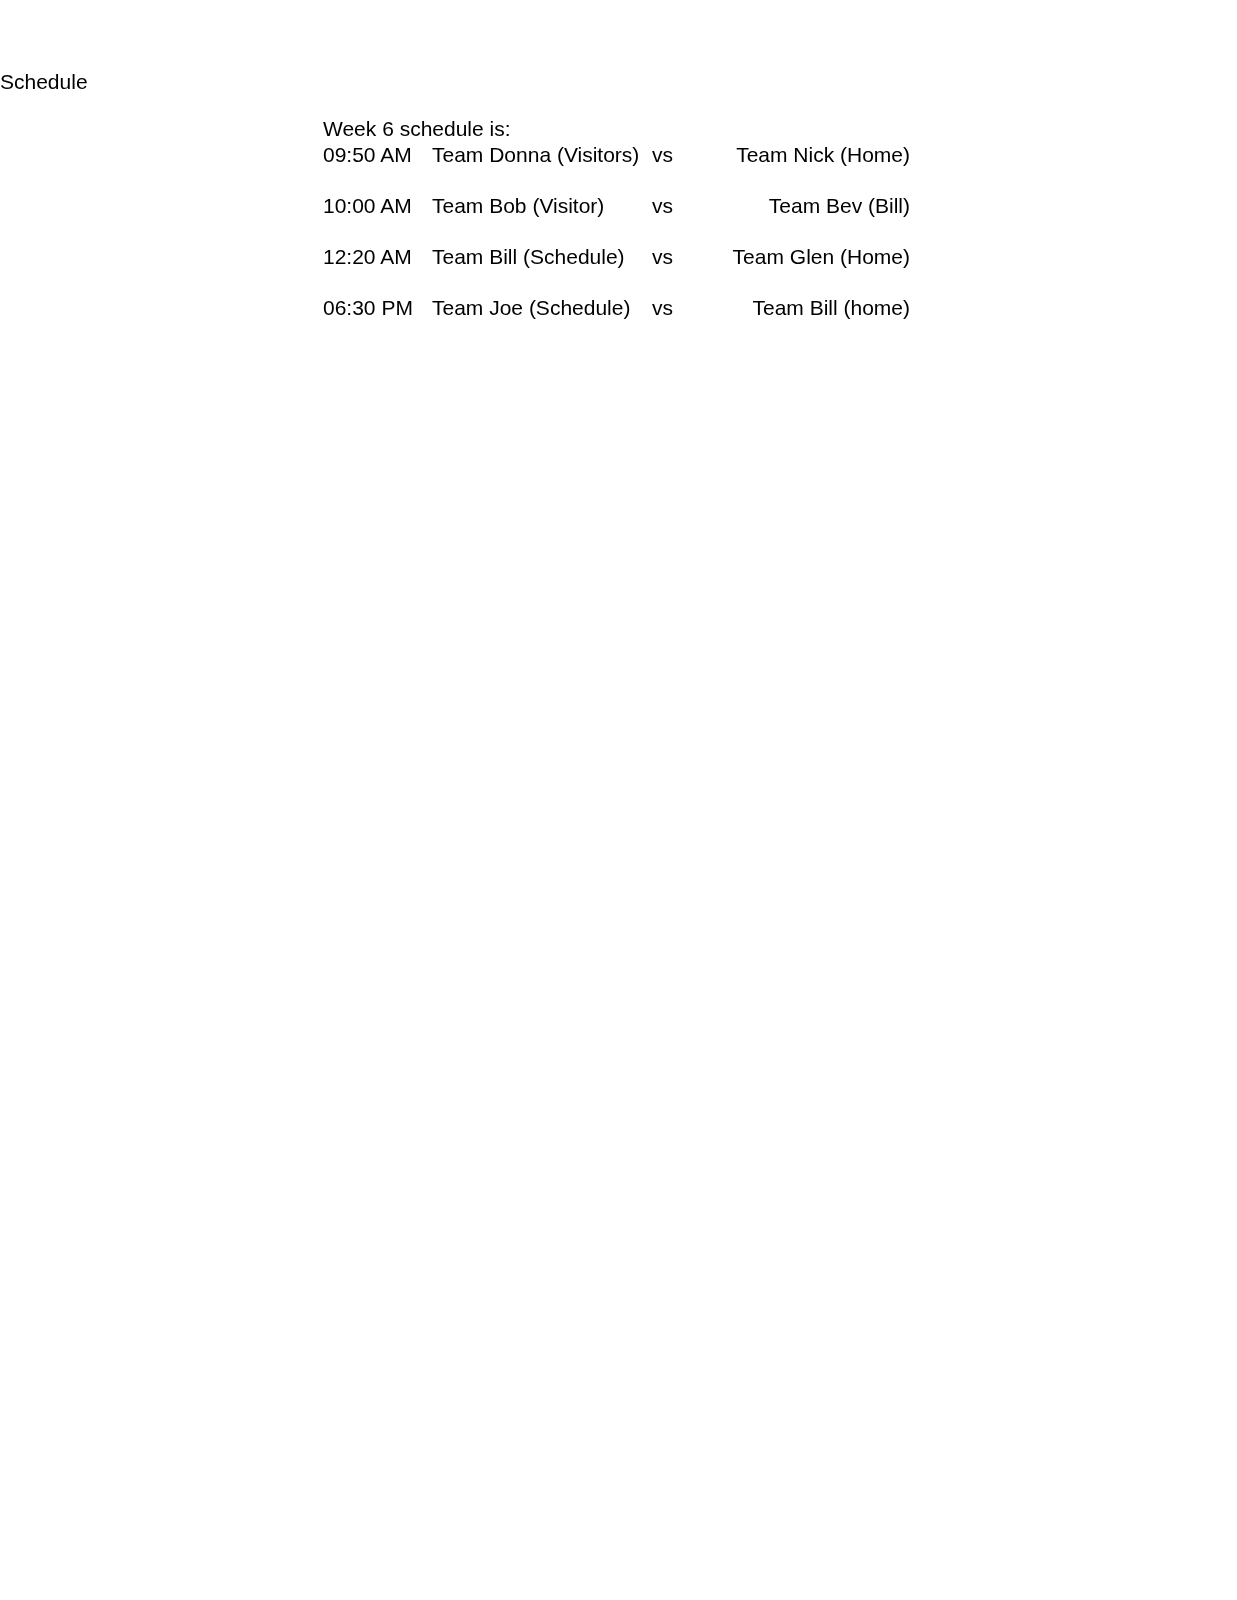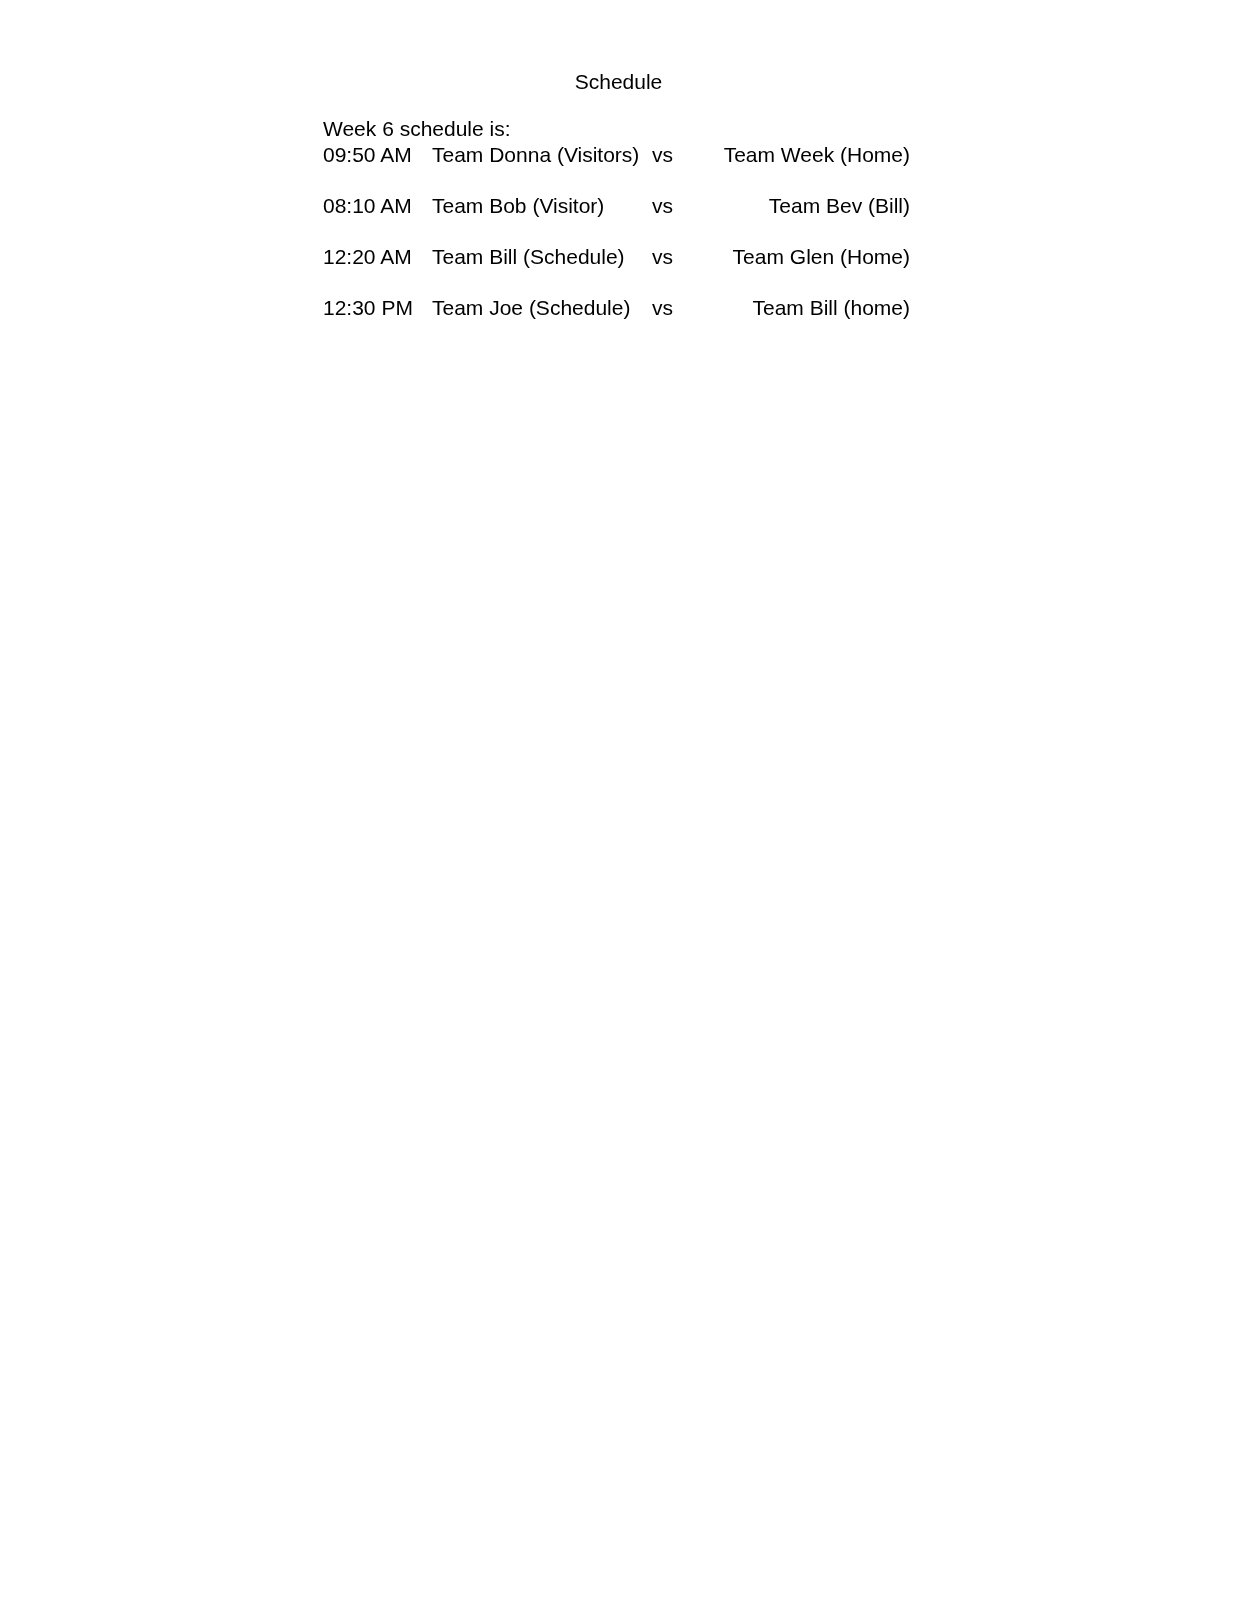--- a/index.html
+++ b/index.html
@@ -19,21 +19,20 @@
     font-family: "Liberation Sans", "DejaVu Sans", sans-serif;
     font-size: 21px;
     line-height: 25px;
     color: var(--text-color);
   }
   .doc-title {
     position: absolute;
     top: 69px;
     left: 0;
     width: 100%;
-    text-align: center;
   }
   .week-heading {
     position: absolute;
     top: 116px;
     left: 323px;
     white-space: nowrap;
   }
   .sched-row {
     position: absolute;
     left: 0;
@@ -60,37 +59,37 @@
 <div class="page">
 
   <div class="doc-title">Schedule</div>
 
   <div class="week-heading">Week 6 schedule is:</div>
 
   <div class="sched-row row-0">
     <span class="col-time">09:50 AM</span>
     <span class="col-visitor">Team Donna (Visitors)</span>
     <span class="col-vs">vs</span>
-    <span class="col-home">Team Week (Home)</span>
+    <span class="col-home">Team Nick (Home)</span>
   </div>
 
   <div class="sched-row row-1">
-    <span class="col-time">08:10 AM</span>
+    <span class="col-time">10:00 AM</span>
     <span class="col-visitor">Team Bob (Visitor)</span>
     <span class="col-vs">vs</span>
     <span class="col-home">Team Bev (Bill)</span>
   </div>
 
   <div class="sched-row row-2">
     <span class="col-time">12:20 AM</span>
     <span class="col-visitor">Team Bill (Schedule)</span>
     <span class="col-vs">vs</span>
     <span class="col-home">Team Glen (Home)</span>
   </div>
 
   <div class="sched-row row-3">
-    <span class="col-time">12:30 PM</span>
+    <span class="col-time">06:30 PM</span>
     <span class="col-visitor">Team Joe (Schedule)</span>
     <span class="col-vs">vs</span>
     <span class="col-home">Team Bill (home)</span>
   </div>
 
 </div>
 
 </body></html>

